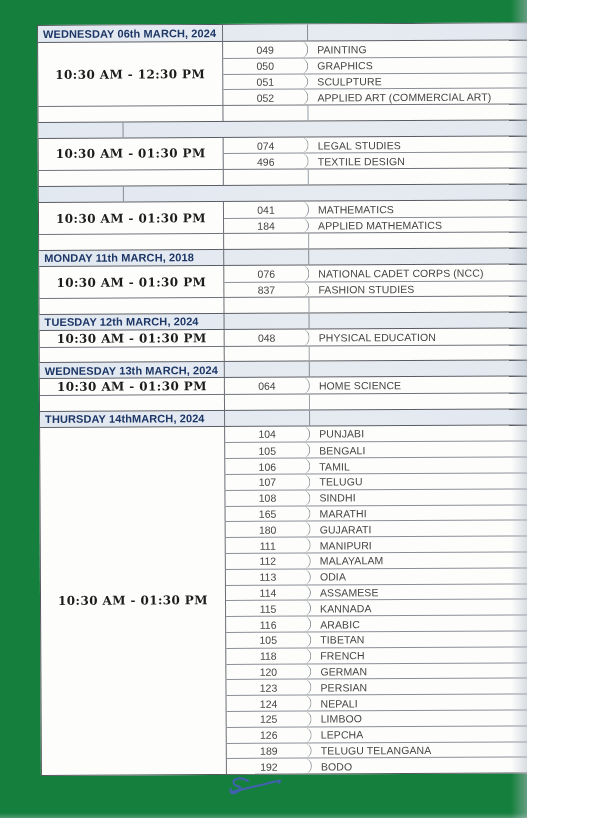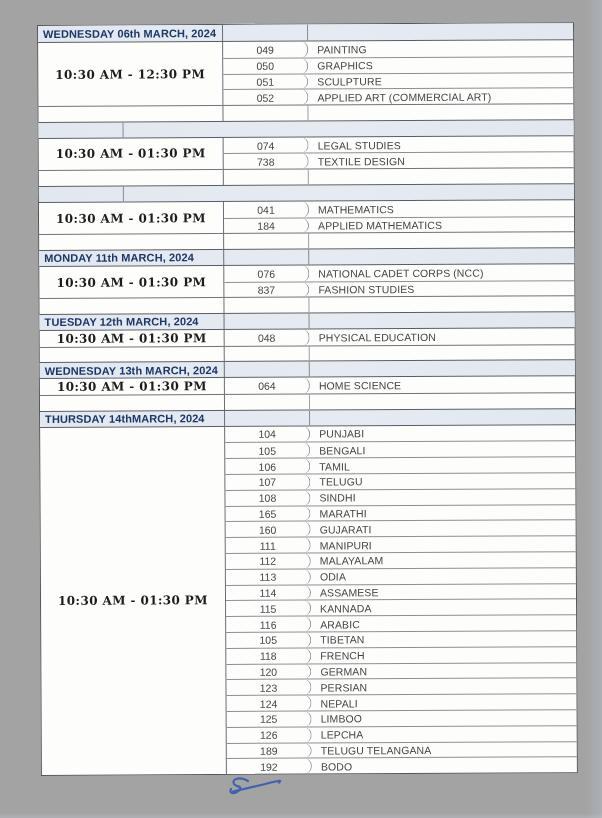--- a/index.html
+++ b/index.html
@@ -1,19 +1,19 @@
 <!DOCTYPE html>
 <html style="--header-bg: #e2e8f0; --header-text: #1c3666;"><head>
 <meta charset="utf-8">
 <style>
   html,body{margin:0;padding:0;background:#ffffff;}
   .scan{
     position:relative;
-    width:602px;height:818px;
-    background:#a3a3a3;
+    width:527px;height:818px;
+    background:#15803d;
     overflow:hidden;
     font-family:"Liberation Sans",sans-serif;
   }
   .table-wrap{
     position:absolute;left:37px;top:25px;width:537px;
     transform:rotate(-0.3deg);
     transform-origin:0 0;
   }
   .sched-table{
     width:100%;
@@ -137,21 +137,21 @@
             <div class="hdr-right"></div>
           </div>
           <div class="body-row">
             <div class="time-cell">10:30 AM - 01:30 PM</div>
             <div class="subj-rows">
               <div class="srow">
                 <div class="code-cell">074</div>
                 <div class="subj-cell">LEGAL STUDIES</div>
               </div>
               <div class="srow">
-                <div class="code-cell">738</div>
+                <div class="code-cell">496</div>
                 <div class="subj-cell">TEXTILE DESIGN</div>
               </div>
             </div>
           </div>
           <div class="empty-row">
             <div class="e-left"></div>
             <div class="e-mid"></div>
             <div class="e-right"></div>
           </div>
         </div>
@@ -175,21 +175,21 @@
           </div>
           <div class="empty-row">
             <div class="e-left"></div>
             <div class="e-mid"></div>
             <div class="e-right"></div>
           </div>
         </div>
         <div class="section">
           <div class="hdr-row">
             <div class="hdr-left">
-              <span class="hdr-text">MONDAY 11th MARCH, 2024</span>
+              <span class="hdr-text">MONDAY 11th MARCH, 2018</span>
             </div>
             <div class="hdr-mid"></div>
             <div class="hdr-right"></div>
           </div>
           <div class="body-row">
             <div class="time-cell">10:30 AM - 01:30 PM</div>
             <div class="subj-rows">
               <div class="srow">
                 <div class="code-cell">076</div>
                 <div class="subj-cell">NATIONAL CADET CORPS (NCC)</div>
@@ -281,21 +281,21 @@
               </div>
               <div class="srow">
                 <div class="code-cell">108</div>
                 <div class="subj-cell">SINDHI</div>
               </div>
               <div class="srow">
                 <div class="code-cell">165</div>
                 <div class="subj-cell">MARATHI</div>
               </div>
               <div class="srow">
-                <div class="code-cell">160</div>
+                <div class="code-cell">180</div>
                 <div class="subj-cell">GUJARATI</div>
               </div>
               <div class="srow">
                 <div class="code-cell">111</div>
                 <div class="subj-cell">MANIPURI</div>
               </div>
               <div class="srow">
                 <div class="code-cell">112</div>
                 <div class="subj-cell">MALAYALAM</div>
               </div>

